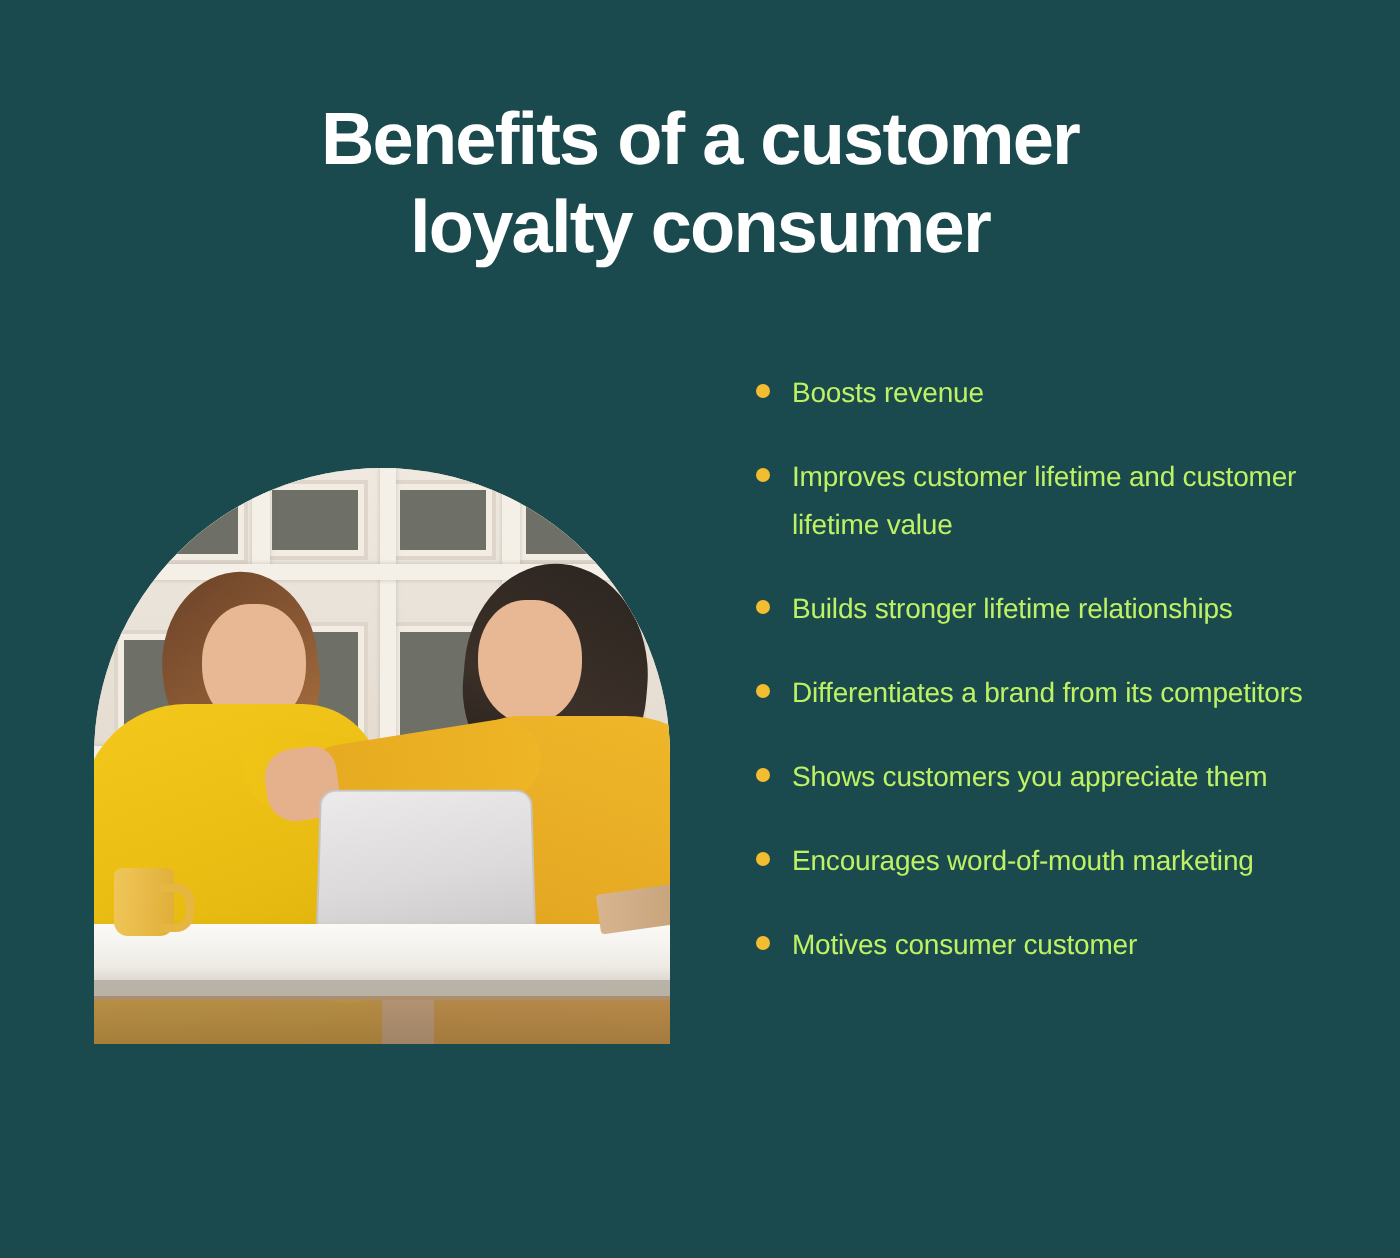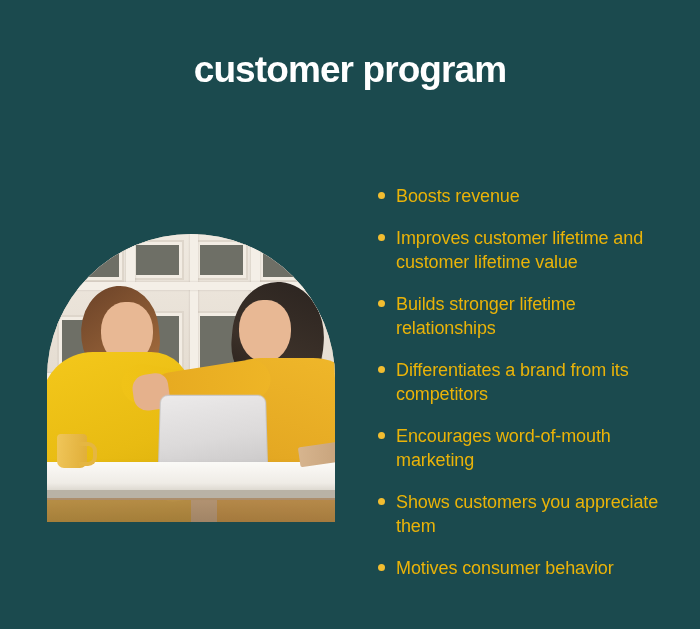--- a/index.html
+++ b/index.html
@@ -183,39 +183,40 @@
   
   .bullet-list{
     position:absolute;
     left:374px; top:184px;
     width:300px;
   }
   .bullet-item{
     position:relative;
     padding-left:22px;
     margin-bottom:18px;
-    color:#eab308;
-    font-size:18px;
+    color:#bef264;
+    font-size:14px;
     line-height:24px;
     letter-spacing:-0.1px;
   }
   .bullet-item:last-child{ margin-bottom:0; }
   .bullet-dot{
     position:absolute;
     left:4px; top:8px;
     width:7px; height:7px;
     border-radius:50%;
     background:#f2bd30;
   }
 </style>
 </head>
 <body>
 
 <div class="title-block">
-  <span class="title-line">customer program</span>
+  <span class="title-line">Benefits of a customer</span>
+  <span class="title-line">loyalty consumer</span>
 </div>
 
 <div class="photo-frame">
   <div class="photo-scene">
 
     <div class="facade">
       <div class="win w1"></div>
       <div class="win w2"></div>
       <div class="win w3"></div>
       <div class="win w4"></div>
@@ -274,26 +275,26 @@
     <span>Builds stronger lifetime relationships</span>
   </div>
 
   <div class="bullet-item">
     <span class="bullet-dot"></span>
     <span>Differentiates a brand from its competitors</span>
   </div>
 
   <div class="bullet-item">
     <span class="bullet-dot"></span>
+    <span>Shows customers you appreciate them</span>
+  </div>
+
+  <div class="bullet-item">
+    <span class="bullet-dot"></span>
     <span>Encourages word-of-mouth marketing</span>
   </div>
 
   <div class="bullet-item">
     <span class="bullet-dot"></span>
-    <span>Shows customers you appreciate them</span>
-  </div>
-
-  <div class="bullet-item">
-    <span class="bullet-dot"></span>
-    <span>Motives consumer behavior</span>
+    <span>Motives consumer customer</span>
   </div>
 
 </div>
 
 </body></html>

